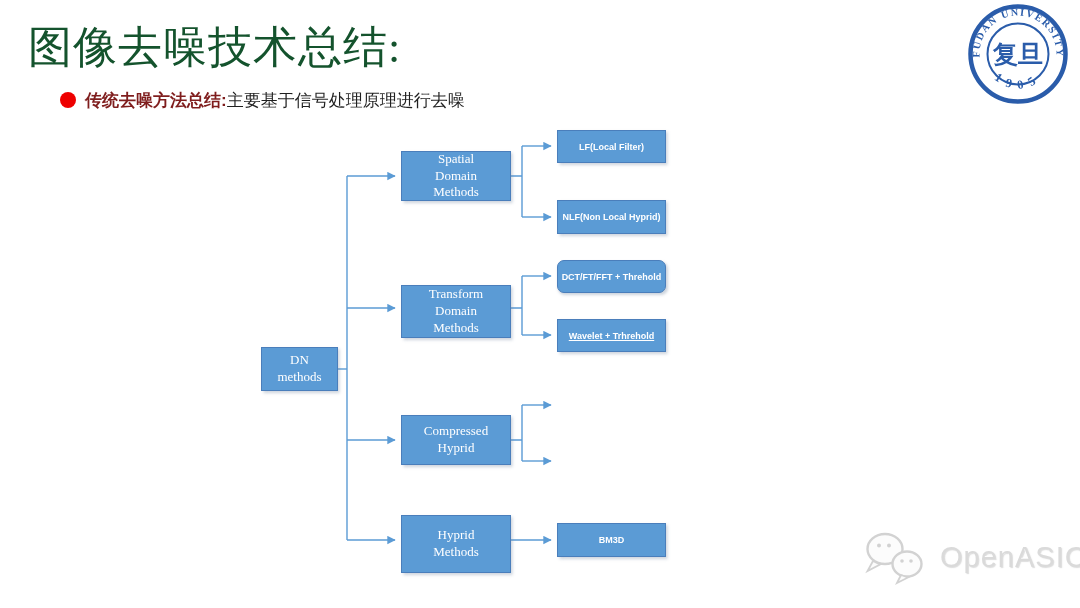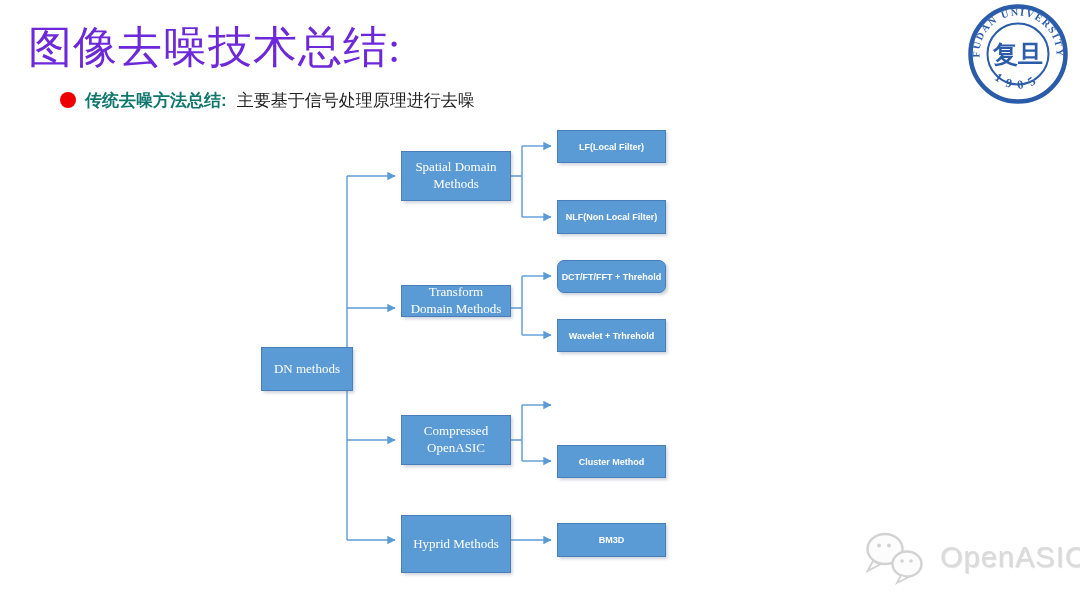--- a/index.html
+++ b/index.html
@@ -6,65 +6,65 @@
   html, body { width: 1080px; height: 608px; overflow: hidden; background: #ffffff; }
   #slide {
     position: relative; width: 1080px; height: 608px; background: #ffffff;
     font-family: "Liberation Sans", "DejaVu Sans", sans-serif;
   }
 
   
   .slide-title {
     position: absolute; left: 28px; top: 18px;
     font-family: "Liberation Serif", "DejaVu Serif", serif;
-    font-size: 44px; color: #6d28d9; letter-spacing: 1px; white-space: nowrap;
+    font-size: 44px; color: #14532d; letter-spacing: 1px; white-space: nowrap;
   }
 
   
   .bullet-row {
     position: absolute; left: 60px; top: 88px; height: 24px;
     display: flex; align-items: center;
   }
   .bullet-dot {
     width: 16px; height: 16px; border-radius: 50%; background: #ee0000;
     margin-right: 9px; flex: 0 0 auto;
   }
   .bullet-heading {
     font-family: "Liberation Sans", "DejaVu Sans", sans-serif;
-    font-weight: bold; font-size: 17px; color: #0f766e; white-space: nowrap;
+    font-weight: bold; font-size: 17px; color: #7f1d1d; white-space: nowrap;
   }
   .bullet-desc {
     font-family: "Liberation Serif", "DejaVu Serif", serif;
-    font-size: 17px; color: #1f1f1f; margin-left: 10px; white-space: nowrap;
+    font-size: 17px; color: #1f1f1f; margin-left: 0; white-space: nowrap;
   }
 
   
   #connectors { position: absolute; left: 0; top: 0; pointer-events: none; }
   .fc-node {
     position: absolute; background: #5b9bd5; border: 1px solid #4a7ebb;
     color: #ffffff; display: flex; align-items: center; justify-content: center;
     text-align: center; box-shadow: 1.5px 2px 3px rgba(110, 130, 155, 0.35);
   }
   .fc-main {
     font-family: "Liberation Serif", "DejaVu Serif", serif;
-    font-size: 13px; line-height: 1.3; padding: 2px 8px;
+    font-size: 13px; line-height: 1.3; padding: 2px 16px;
   }
   .fc-leaf {
     font-family: "Liberation Sans", "DejaVu Sans", sans-serif;
     font-size: 9px; font-weight: bold; white-space: nowrap;
   }
-  .n-root { left: 261px; top: 347px; width: 92px;  height: 44px; }
+  .n-root { left: 261px; top: 347px; width: 77px;  height: 44px; }
   .n-b0   { left: 401px; top: 151px; width: 110px; height: 50px; }
-  .n-b1   { left: 401px; top: 285px; width: 110px; height: 32px; }
+  .n-b1   { left: 401px; top: 285px; width: 110px; height: 53px; }
   .n-b2   { left: 401px; top: 415px; width: 110px; height: 50px; }
   .n-b3   { left: 401px; top: 515px; width: 110px; height: 58px; }
   .n-l00  { left: 557px; top: 130px; width: 109px; height: 33px; }
   .n-l01  { left: 557px; top: 200px; width: 109px; height: 34px; }
   .n-l10  { left: 557px; top: 260px; width: 109px; height: 33px; border-radius: 7px; }
-  .n-l11  { left: 557px; top: 319px; width: 109px; height: 33px; }
+  .n-l11  { left: 557px; top: 319px; width: 109px; height: 33px; text-decoration: underline; }
   .n-l20  { left: 557px; top: 389px; width: 109px; height: 33px; }
   .n-l21  { left: 557px; top: 445px; width: 109px; height: 33px; }
   .n-l30  { left: 557px; top: 523px; width: 109px; height: 34px; text-align: right; }
 
   
   .logo-wrap { position: absolute; left: 966px; top: 2px; width: 104px; height: 104px; }
 
   
   .watermark {
     position: absolute; left: 860px; top: 528px;
@@ -117,28 +117,27 @@
       <path d="M522,405 H551" marker-end="url(#arr)"></path>
       <path d="M522,461 H551" marker-end="url(#arr)"></path>
       <path d="M511,540 H551" marker-end="url(#arr)"></path>
     </g>
   </svg>
 
   <div class="fc-node fc-main n-root">DN methods</div>
 
   <div class="fc-node fc-main n-b0">Spatial Domain Methods</div>
   <div class="fc-node fc-main n-b1">Transform Domain Methods</div>
-  <div class="fc-node fc-main n-b2">Compressed OpenASIC</div>
+  <div class="fc-node fc-main n-b2">Compressed Hyprid</div>
   <div class="fc-node fc-main n-b3">Hyprid Methods</div>
 
   <div class="fc-node fc-leaf n-l00">LF(Local Filter)</div>
-  <div class="fc-node fc-leaf n-l01">NLF(Non Local Filter)</div>
+  <div class="fc-node fc-leaf n-l01">NLF(Non Local Hyprid)</div>
   <div class="fc-node fc-leaf n-l10">DCT/FT/FFT + Threhold</div>
   <div class="fc-node fc-leaf n-l11">Wavelet + Trhrehold</div>
-  <div class="fc-node fc-leaf n-l21">Cluster Method</div>
   <div class="fc-node fc-leaf n-l30">BM3D</div>
 
   <div class="logo-wrap">
     <svg width="104" height="104" viewBox="0 0 104 104">
       <circle cx="52" cy="52" r="47.5" fill="none" stroke="#2a5caa" stroke-width="4.5"></circle>
       <circle cx="52" cy="52" r="30.5" fill="none" stroke="#2a5caa" stroke-width="2"></circle>
       <defs>
         <path id="arcTop" d="M13.5,52 A38.5,38.5 0 0 1 90.5,52"></path>
         <path id="arcBottom" d="M17.5,52 A34.5,34.5 0 0 0 86.5,52"></path>
       </defs>

